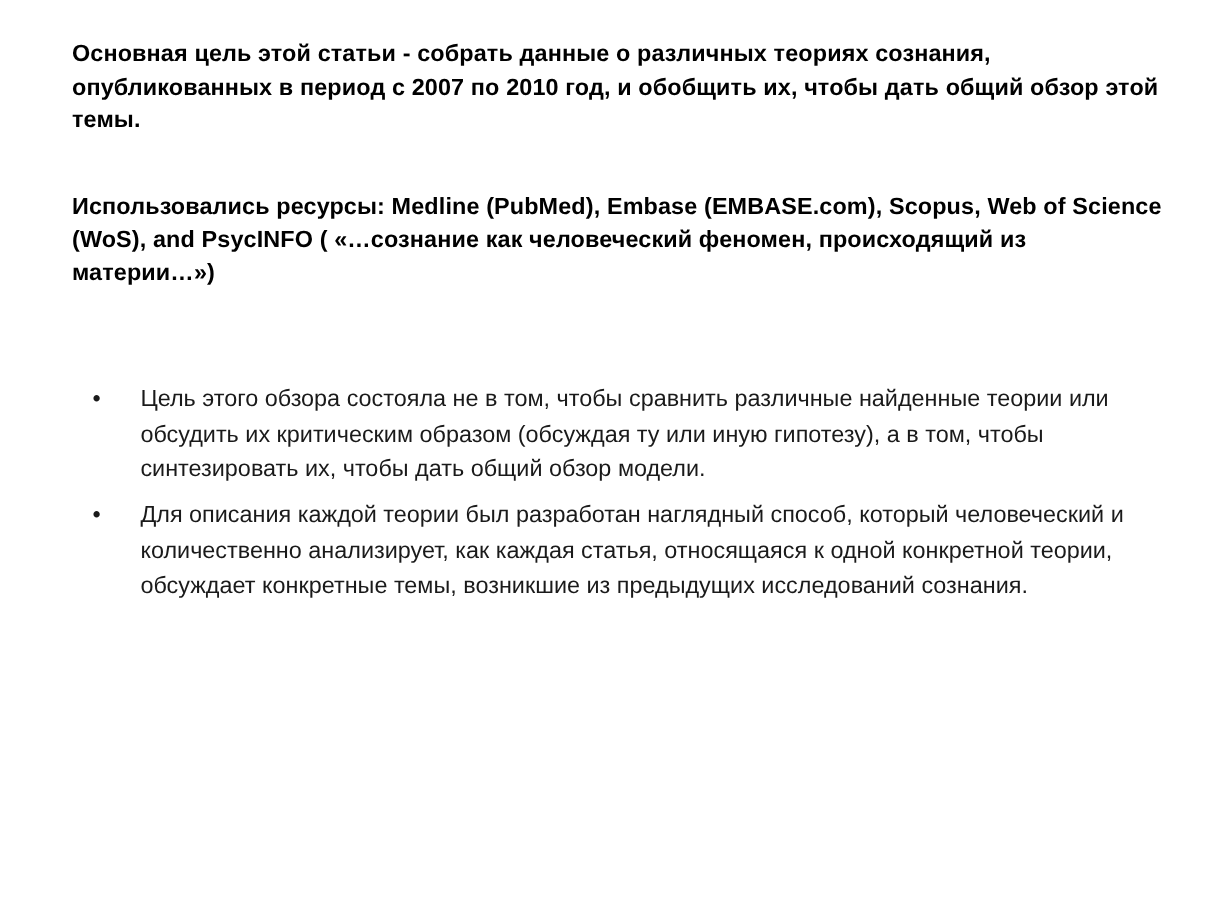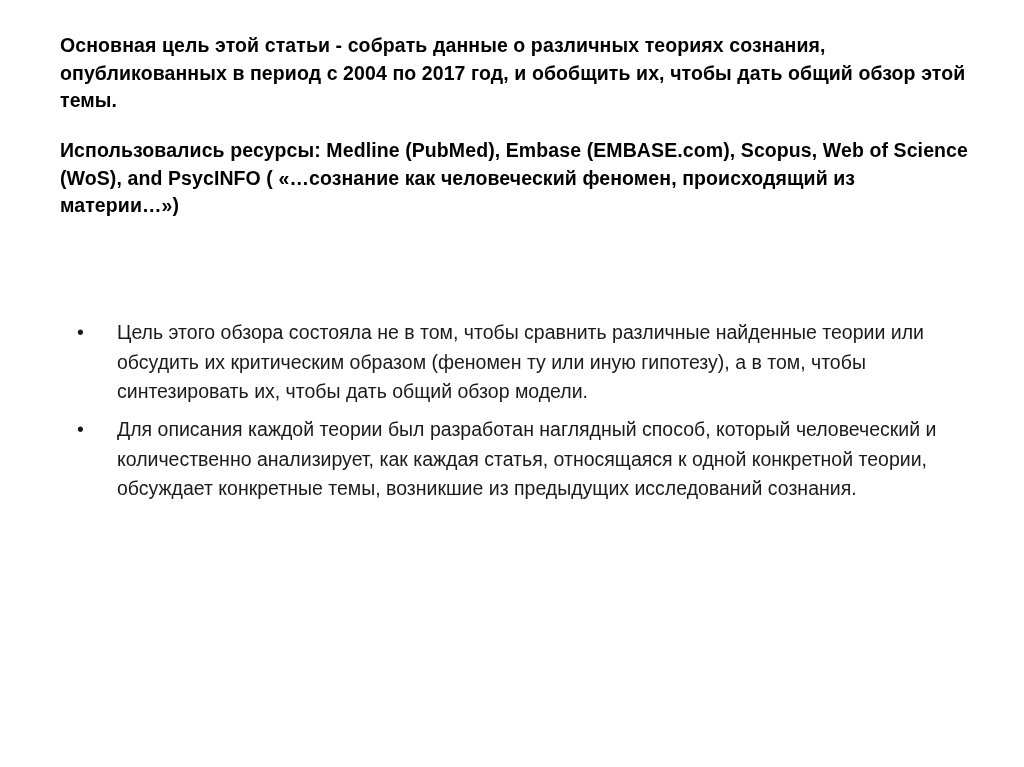--- a/index.html
+++ b/index.html
@@ -29,21 +29,21 @@
   }
   .header-para {
     font-size: 19.5px;
     font-weight: bold;
     line-height: 1.42;
     letter-spacing: 0.005em;
     color: #000000;
     margin: 0;
   }
   .header-para + .header-para {
-    margin-top: 22px;
+    margin-top: 44px;
   }
   .body-block {
     position: absolute;
     left: 60px;
     top: 318px;
     width: 905px;
   }
   ul.bullets {
     list-style: none;
     margin: 0;
@@ -71,29 +71,29 @@
   .bullet-text {
     display: block;
   }
 </style>
 </head>
 <body>
 
 <div class="slide">
 
   <div class="header-block">
-    <p class="header-para">Основная цель этой статьи - собрать данные о различных теориях сознания, опубликованных в период с 2004 по 2017 год, и обобщить их, чтобы дать общий обзор этой темы.</p>
+    <p class="header-para">Основная цель этой статьи - собрать данные о различных теориях сознания, опубликованных в период с 2007 по 2010 год, и обобщить их, чтобы дать общий обзор этой темы.</p>
     <p class="header-para">Использовались ресурсы: Medline (PubMed), Embase (EMBASE.com), Scopus, Web of Science (WoS), and PsycINFO ( «…сознание как человеческий феномен, происходящий из материи…»)</p>
   </div>
 
   <div class="body-block">
     <ul class="bullets">
       <li>
         <span class="bullet-dot">•</span>
-        <span class="bullet-text">Цель этого обзора состояла не в том, чтобы сравнить различные найденные теории или обсудить их критическим образом (феномен ту или иную гипотезу), а в том, чтобы синтезировать их, чтобы дать общий обзор модели.</span>
+        <span class="bullet-text">Цель этого обзора состояла не в том, чтобы сравнить различные найденные теории или обсудить их критическим образом (обсуждая ту или иную гипотезу), а в том, чтобы синтезировать их, чтобы дать общий обзор модели.</span>
       </li>
       <li>
         <span class="bullet-dot">•</span>
         <span class="bullet-text">Для описания каждой теории был разработан наглядный способ, который человеческий и количественно анализирует, как каждая статья, относящаяся к одной конкретной теории, обсуждает конкретные темы, возникшие из предыдущих исследований сознания.</span>
       </li>
     </ul>
   </div>
 
 </div>
 

